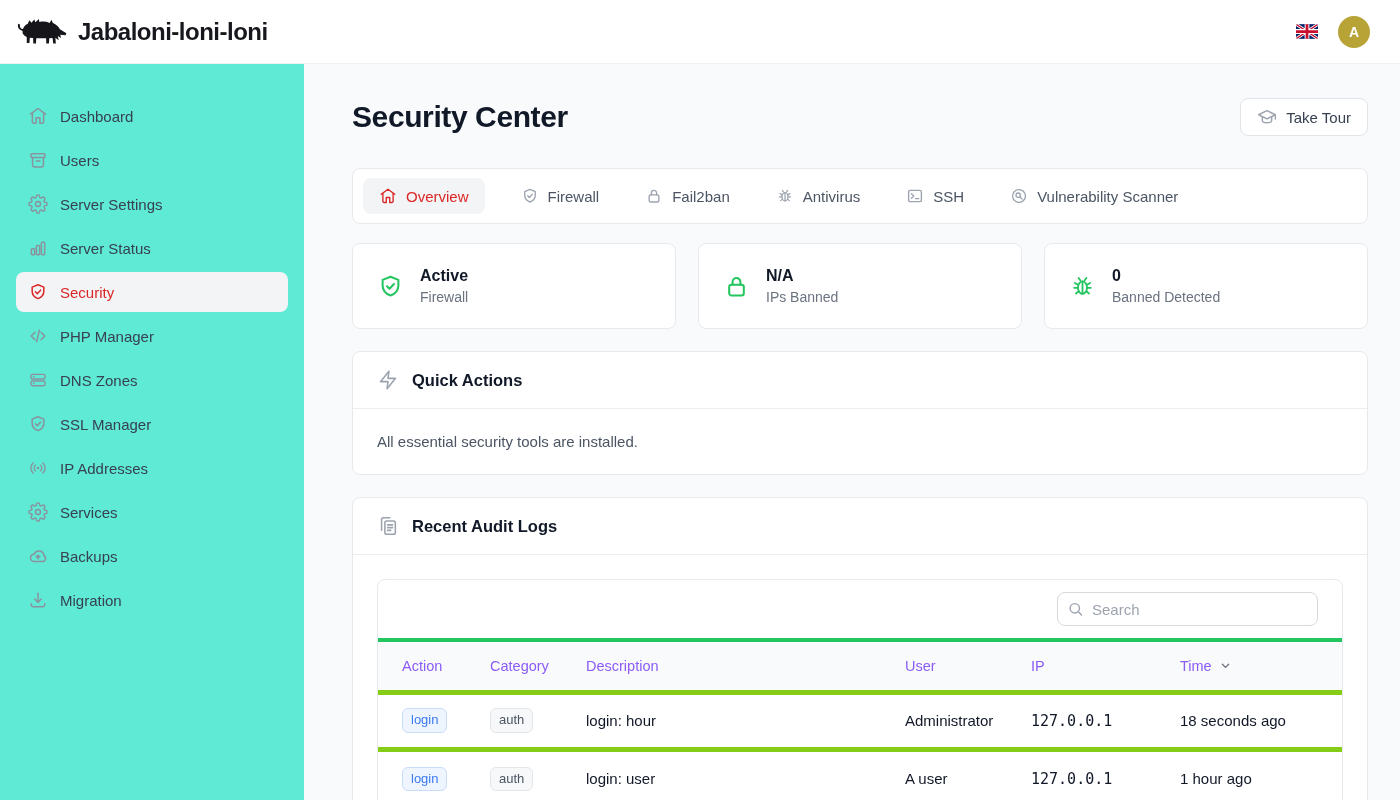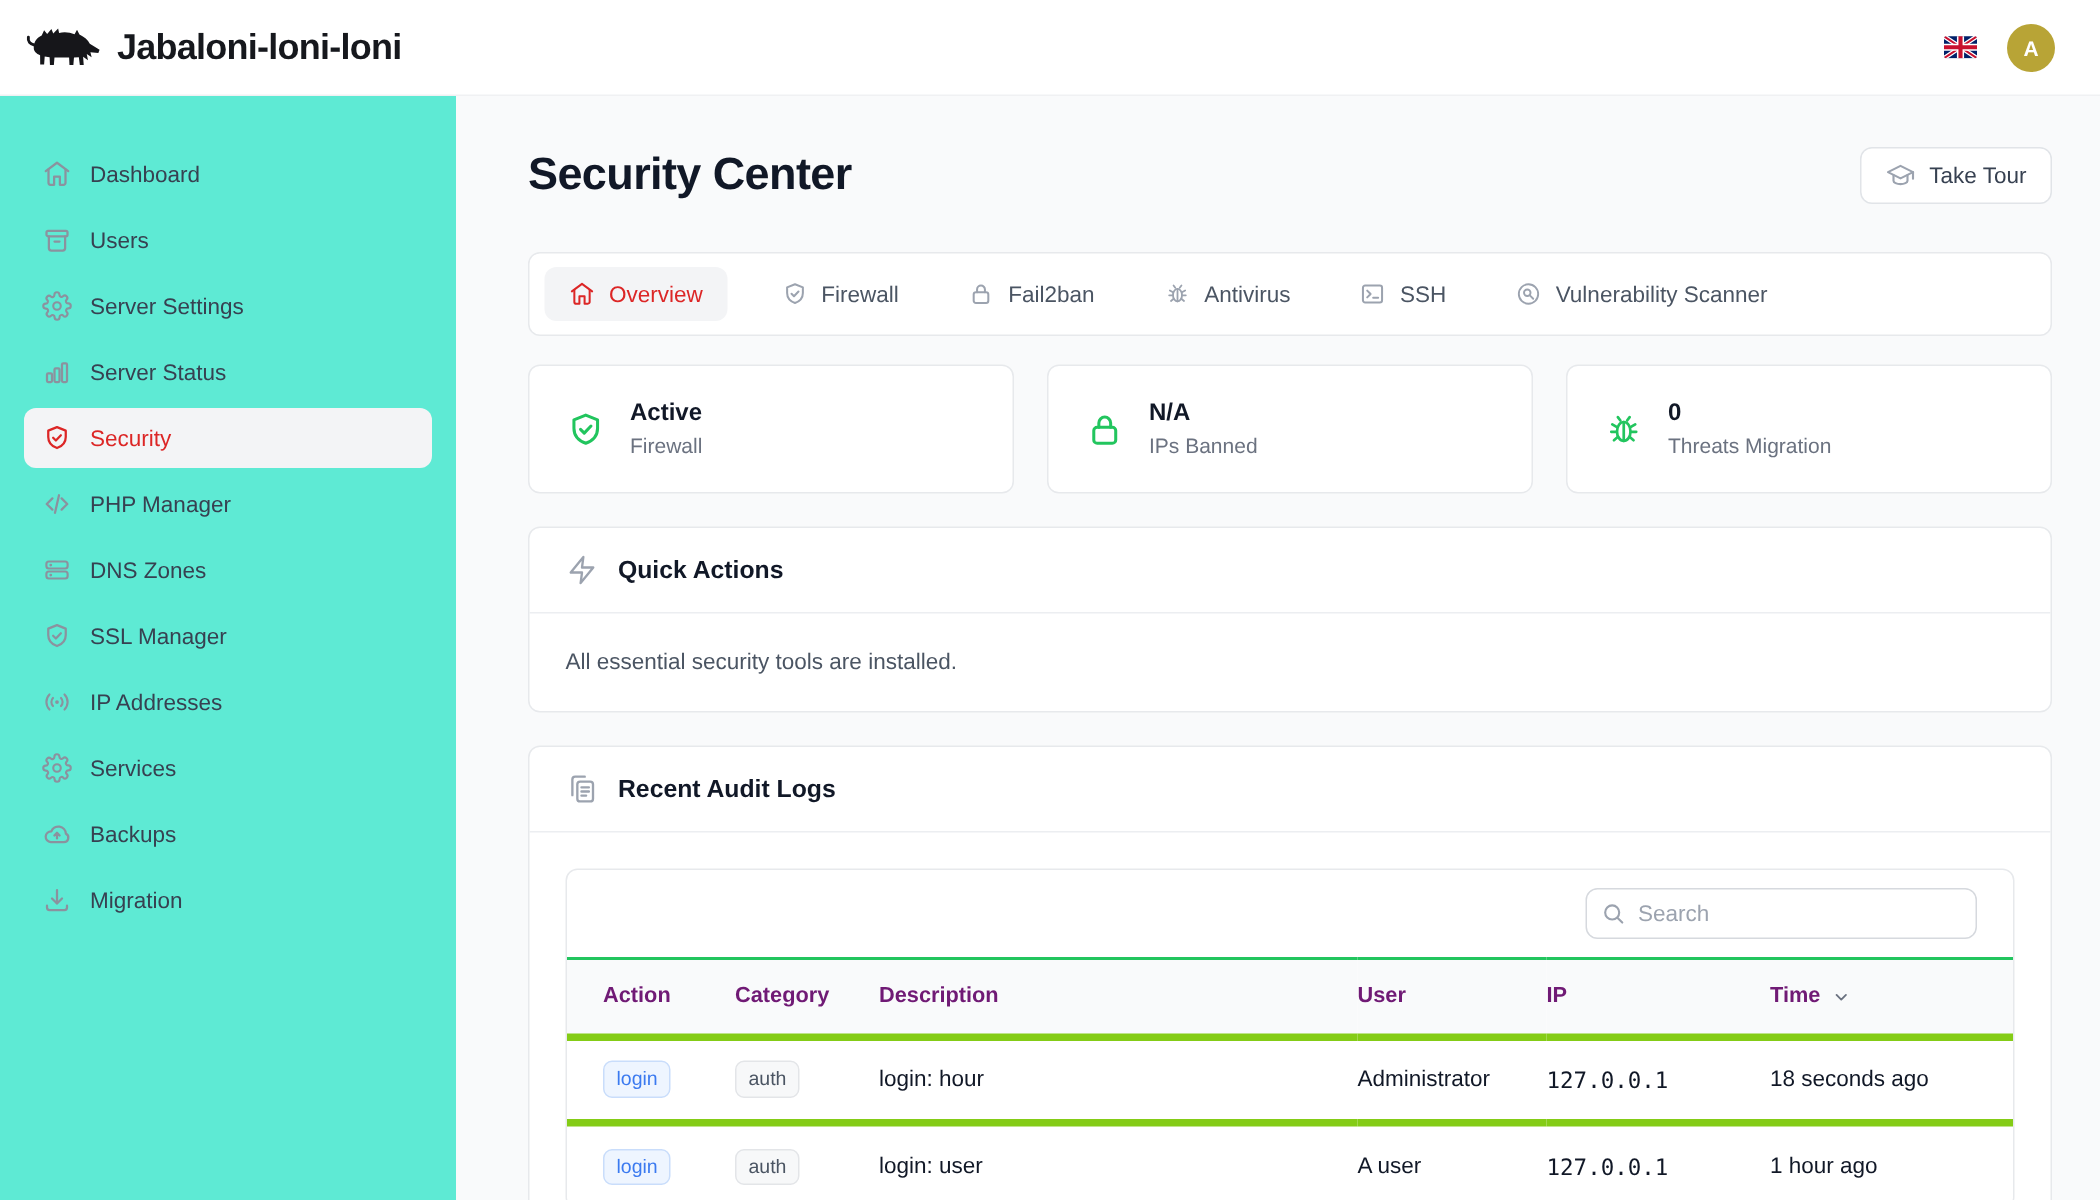--- a/index.html
+++ b/index.html
@@ -71,22 +71,22 @@
                      width:17px; height:17px; color:#9ca3af; }
   .search-input { width:100%; height:34px; border:1px solid #d6d9de; border-radius:8px;
                   padding:0 10px 0 34px; font-size:15px; color:#374151; outline:none;
                   font-family:"Liberation Sans","DejaVu Sans",sans-serif; }
   .search-input::placeholder { color:#9ca3af; }
 
   table.logs { width:100%; border-collapse:collapse; table-layout:fixed; }
   table.logs col.c1{width:112px} table.logs col.c2{width:96px} table.logs col.c3{width:319px}
   table.logs col.c4{width:126px} table.logs col.c5{width:149px} table.logs col.c6{width:auto}
   table.logs thead tr { background:#f9fafb; }
-  table.logs th { height:52px; text-align:left; font-size:14.5px; font-weight:700; color:#701a75;
-                  border-top:2px solid #22c55e; padding:0; }
+  table.logs th { height:52px; text-align:left; font-size:14.5px; font-weight:400; color:#8b5cf6;
+                  border-top:4px solid #22c55e; padding:0; }
   table.logs th:first-child, table.logs td:first-child { padding-left:24px; }
   table.logs td { height:57px; border-top:5px solid #84cc16; font-size:15px; color:#111827; padding:0; }
   .th-sort { display:inline-flex; align-items:center; gap:6px;text-align:center; }
   .th-sort .ic { width:15px; height:15px; color:#6b7280; }
   .badge { display:inline-block; font-size:13px; padding:3px 8px; border-radius:6px; line-height:1.25; }
   .badge-action { color:#3b7af0; background:#eef5ff; border:1px solid #c9ddfb; }
   .badge-cat { color:#4b5563; background:#f7f8f9; border:1px solid #e3e5e8; }
   .ip-cell { font-family:"DejaVu Sans Mono",monospace; font-size:13px; color:#9aa1ab; }
 </style>
 </head>
@@ -350,21 +350,21 @@
             <div class="stat-value">N/A</div>
              <div class="stat-label">IPs Banned</div>
           </div>
       </div>
       <div class="card stat-card">
         <svg class="ic" viewBox="0 0 24 24">
             <use href="#i-bug"></use>
           </svg>
         <div>
             <div class="stat-value">0</div>
-             <div class="stat-label">Threats Migration</div>
+             <div class="stat-label">Banned Detected</div>
           </div>
       </div>
     </div>
 
     <section class="card section">
       <div class="sec-head">
         <svg class="ic" viewBox="0 0 24 24">
             <use href="#i-zap"></use>
           </svg>
         <span class="sec-title">Quick Actions</span>

